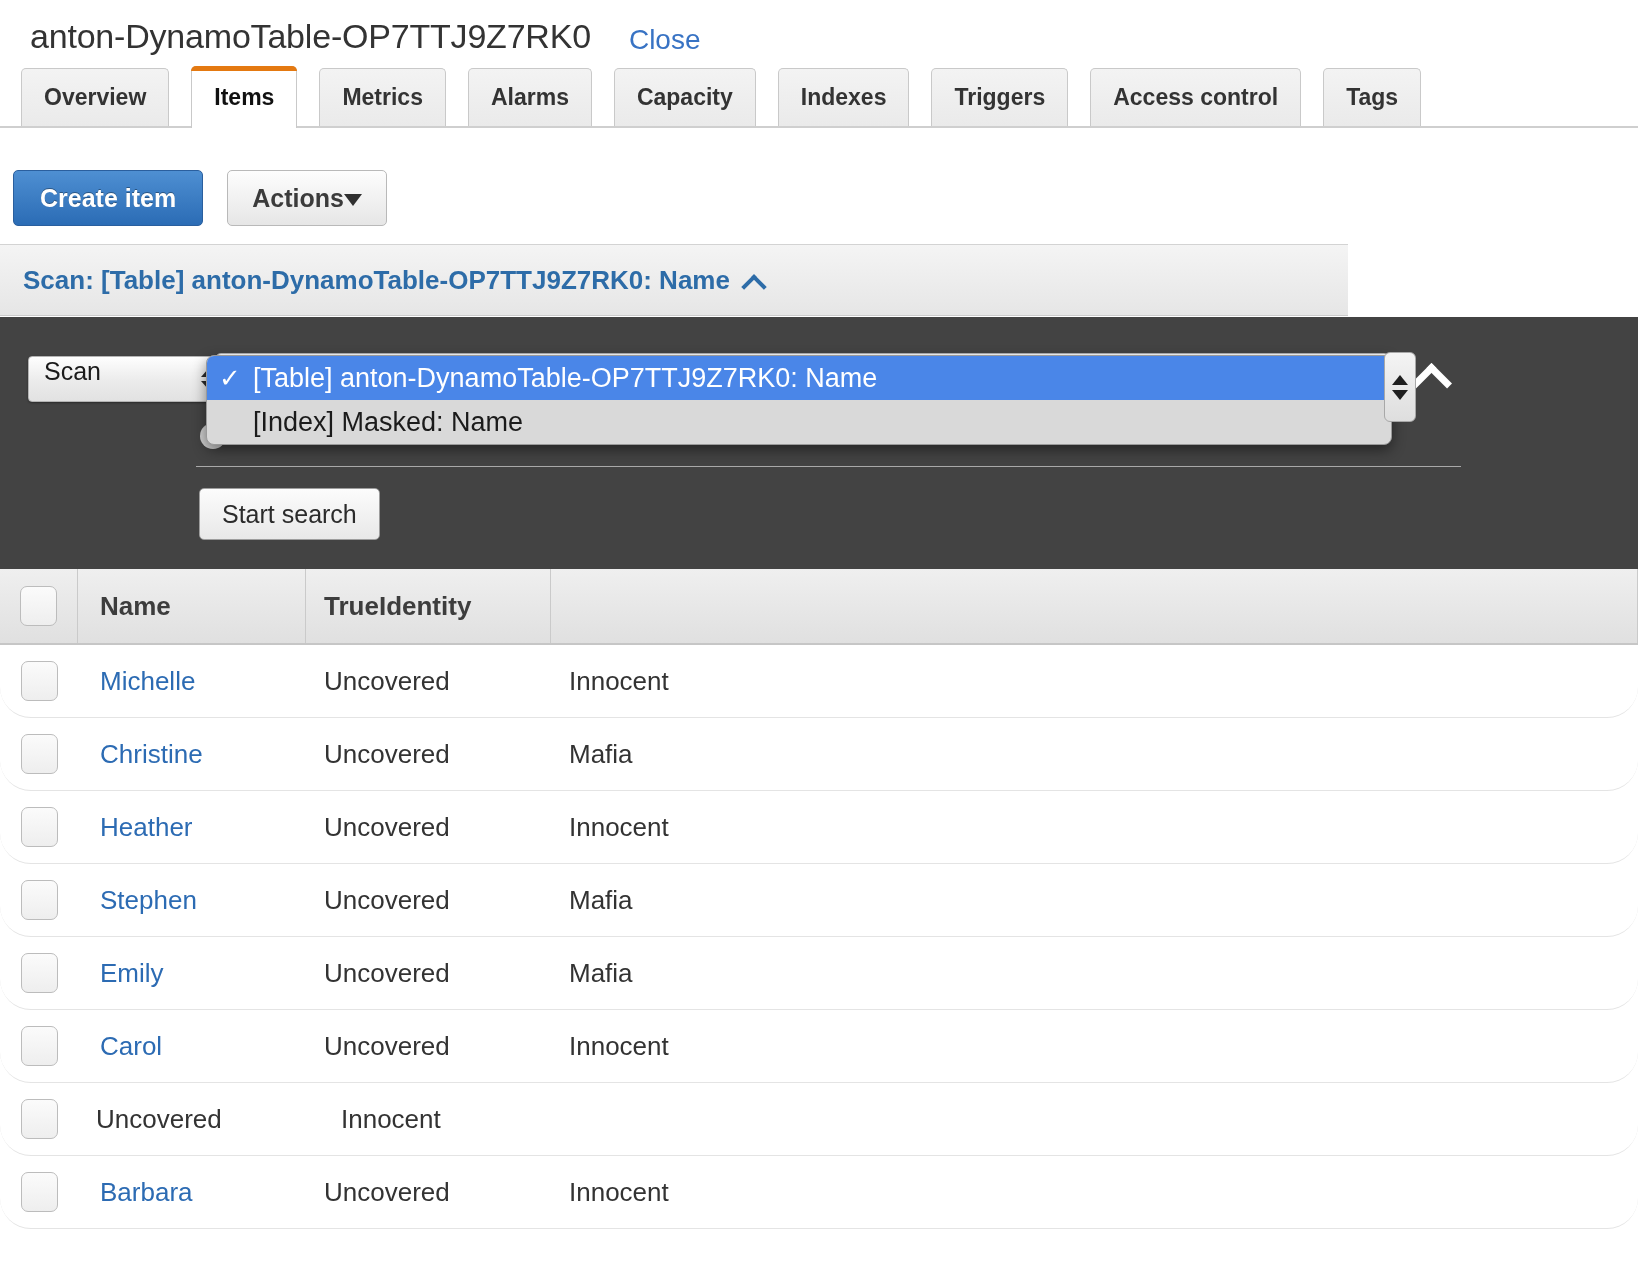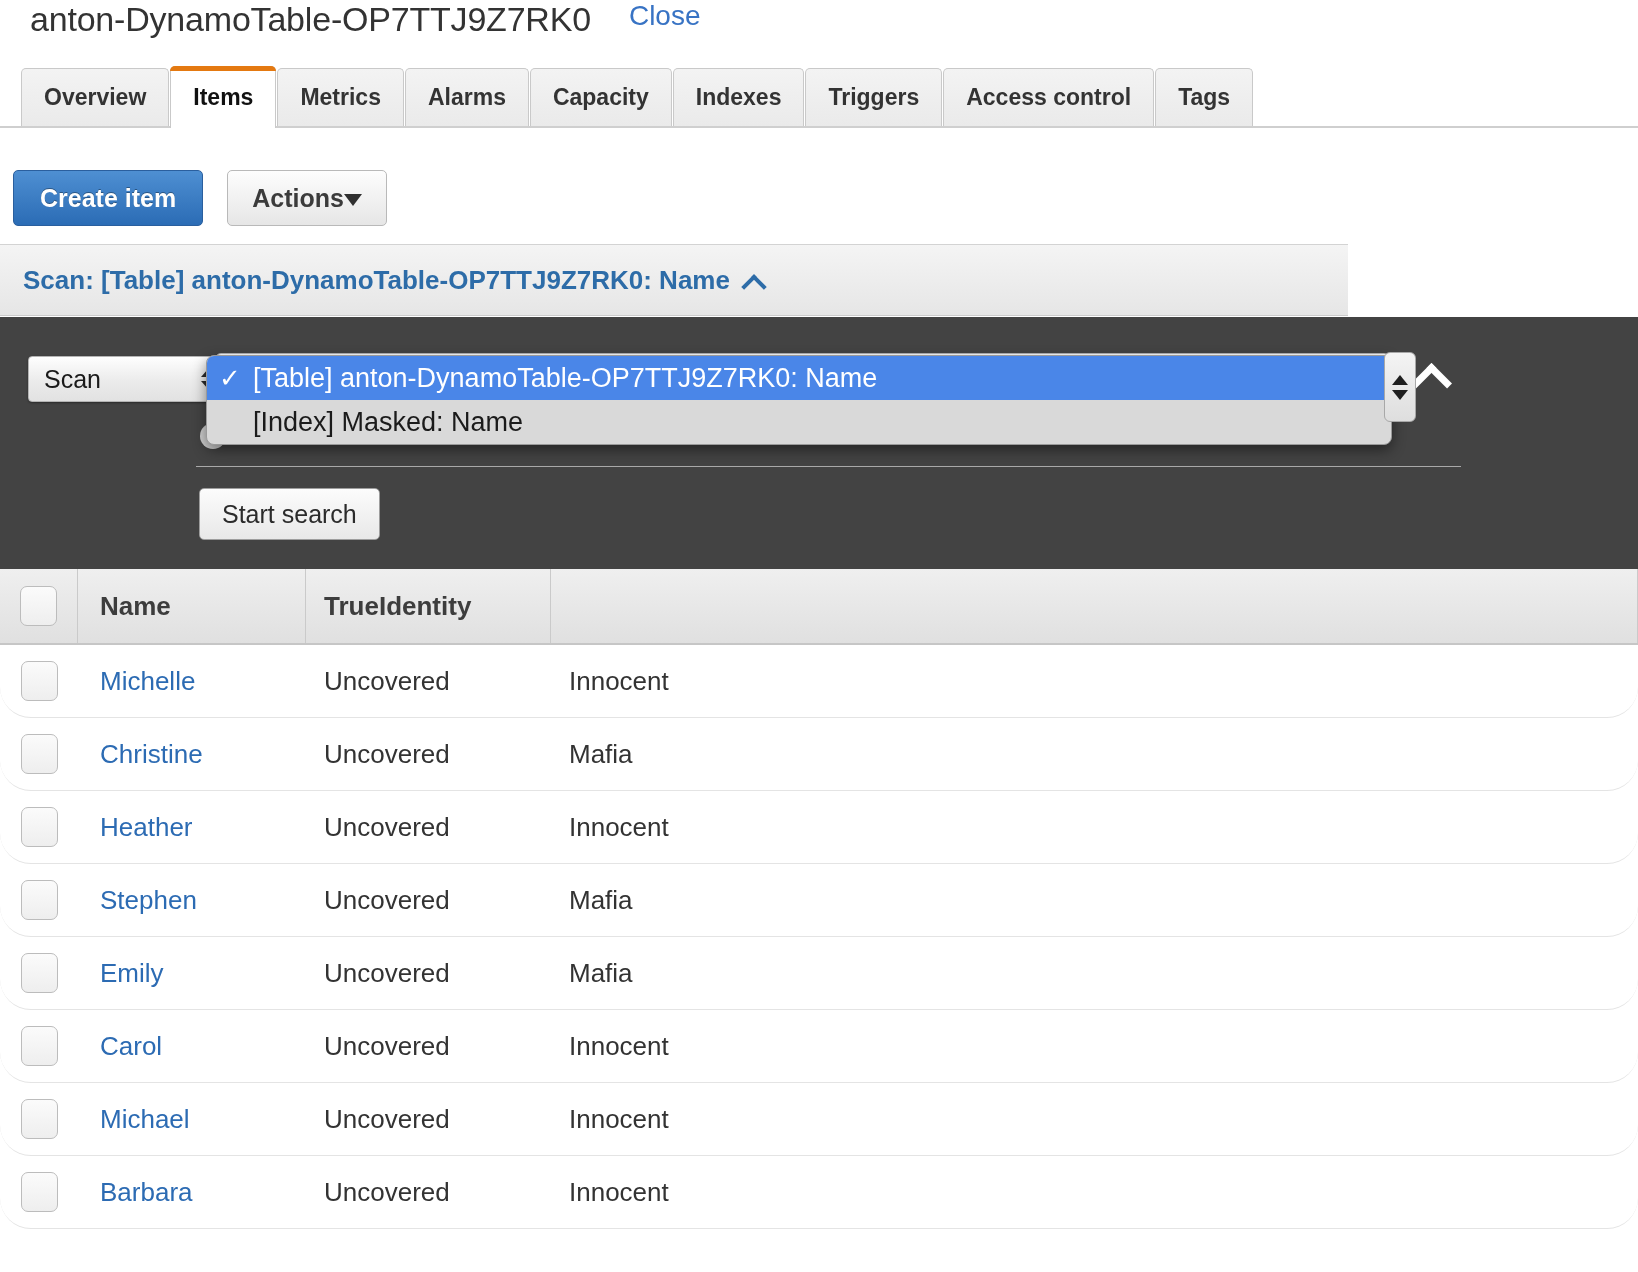--- a/index.html
+++ b/index.html
@@ -15,21 +15,21 @@
     overflow: hidden;
     position: relative;
   }
 
   
   .title-row {
     position: absolute;
     top: 0px; left: 0px;
     width: 1638px; height: 56px;
     display: flex;
-    align-items: flex-start;
+    align-items: flex-end;
     padding-left: 30px;
     box-sizing: border-box;
   }
   .table-title {
     font-size: 34px;
     color: #333333;
     font-weight: 400;
     letter-spacing: -0.2px;
     white-space: nowrap;
   }
@@ -53,21 +53,21 @@
     box-sizing: border-box;
     border-bottom: 2px solid #cfcfcf;
   }
   .tab {
     position: relative;
     height: 58px;
     display: flex;
     align-items: center;
     justify-content: center;
     padding: 16px 22px;
-    margin-right: 1px;
+    margin-right: 22px;
     font-size: 23px;
     font-weight: bold;
     color: #333333;
     background: linear-gradient(to bottom, #f3f3f3 0%, #eaeaea 100%);
     border: 1px solid #c9c9c9;
     border-bottom: none;
     border-radius: 5px 5px 0 0;
     box-sizing: border-box;
     cursor: pointer;
     white-space: nowrap;
@@ -186,21 +186,21 @@
   .scan-select {
     position: absolute;
     left: 28px; top: 39px;
     width: 200px; height: 46px;
     background: linear-gradient(to bottom, #fefefe 0%, #ebebeb 55%, #e2e2e2 100%);
     border: 1px solid #b4b4b4;
     border-radius: 4px;
     box-shadow: 0 1px 2px rgba(0,0,0,0.35);
     box-sizing: border-box;
     display: flex;
-    align-items: center;
+    align-items: flex-start;
     padding-left: 15px;
     font-size: 25px;
     color: #1a1a1a;
     cursor: pointer;
   }
   .stepper {
     position: absolute;
     right: 12px; top: 50%;
     transform: translateY(-50%);
     display: flex;
@@ -573,23 +573,20 @@
           <span class="row-link">Carol</span>
         </div>
         <div class="cell c-ident">Uncovered</div>
         <div class="cell c-true">Innocent</div>
         <div class="cell c-rest"></div>
       </div>
       <div class="res-row">
         <div class="cell c-check">
           <span class="cb"></span>
         </div>
-        <div class="cell c-name">
-          <span class="row-link">Michael</span>
-        </div>
         <div class="cell c-ident">Uncovered</div>
         <div class="cell c-true">Innocent</div>
         <div class="cell c-rest"></div>
       </div>
       <div class="res-row">
         <div class="cell c-check">
           <span class="cb"></span>
         </div>
         <div class="cell c-name">
           <span class="row-link">Barbara</span>

